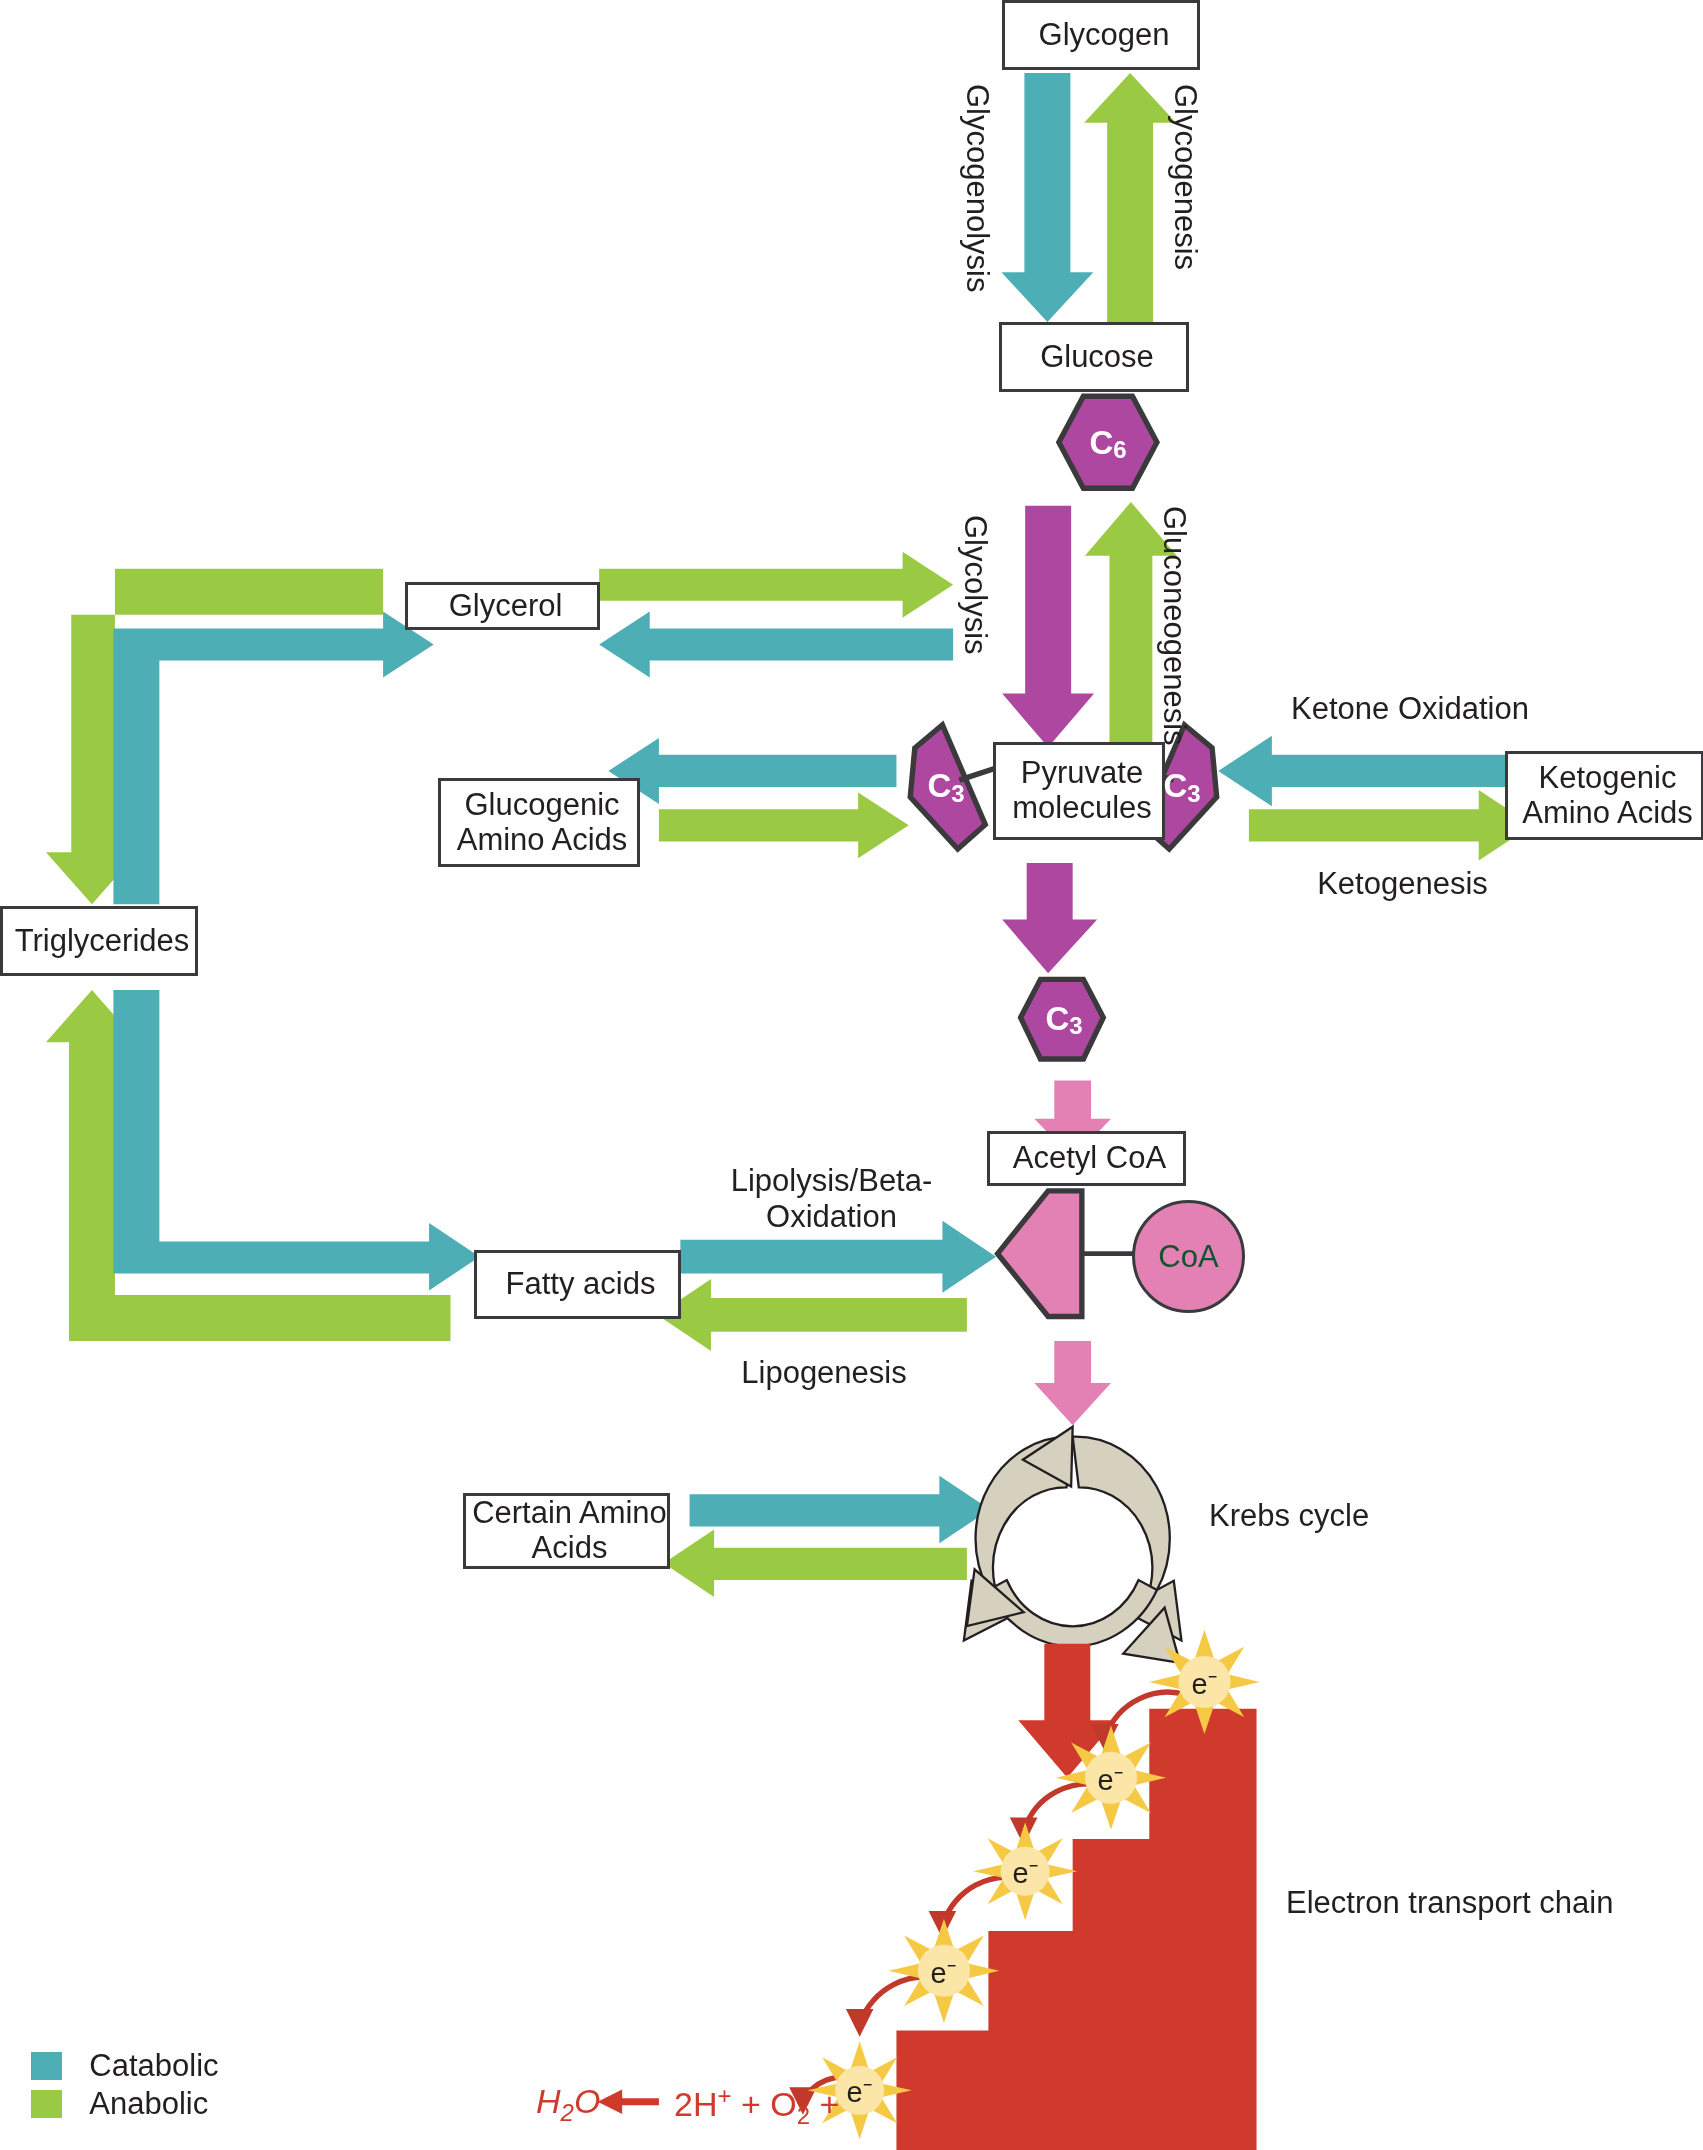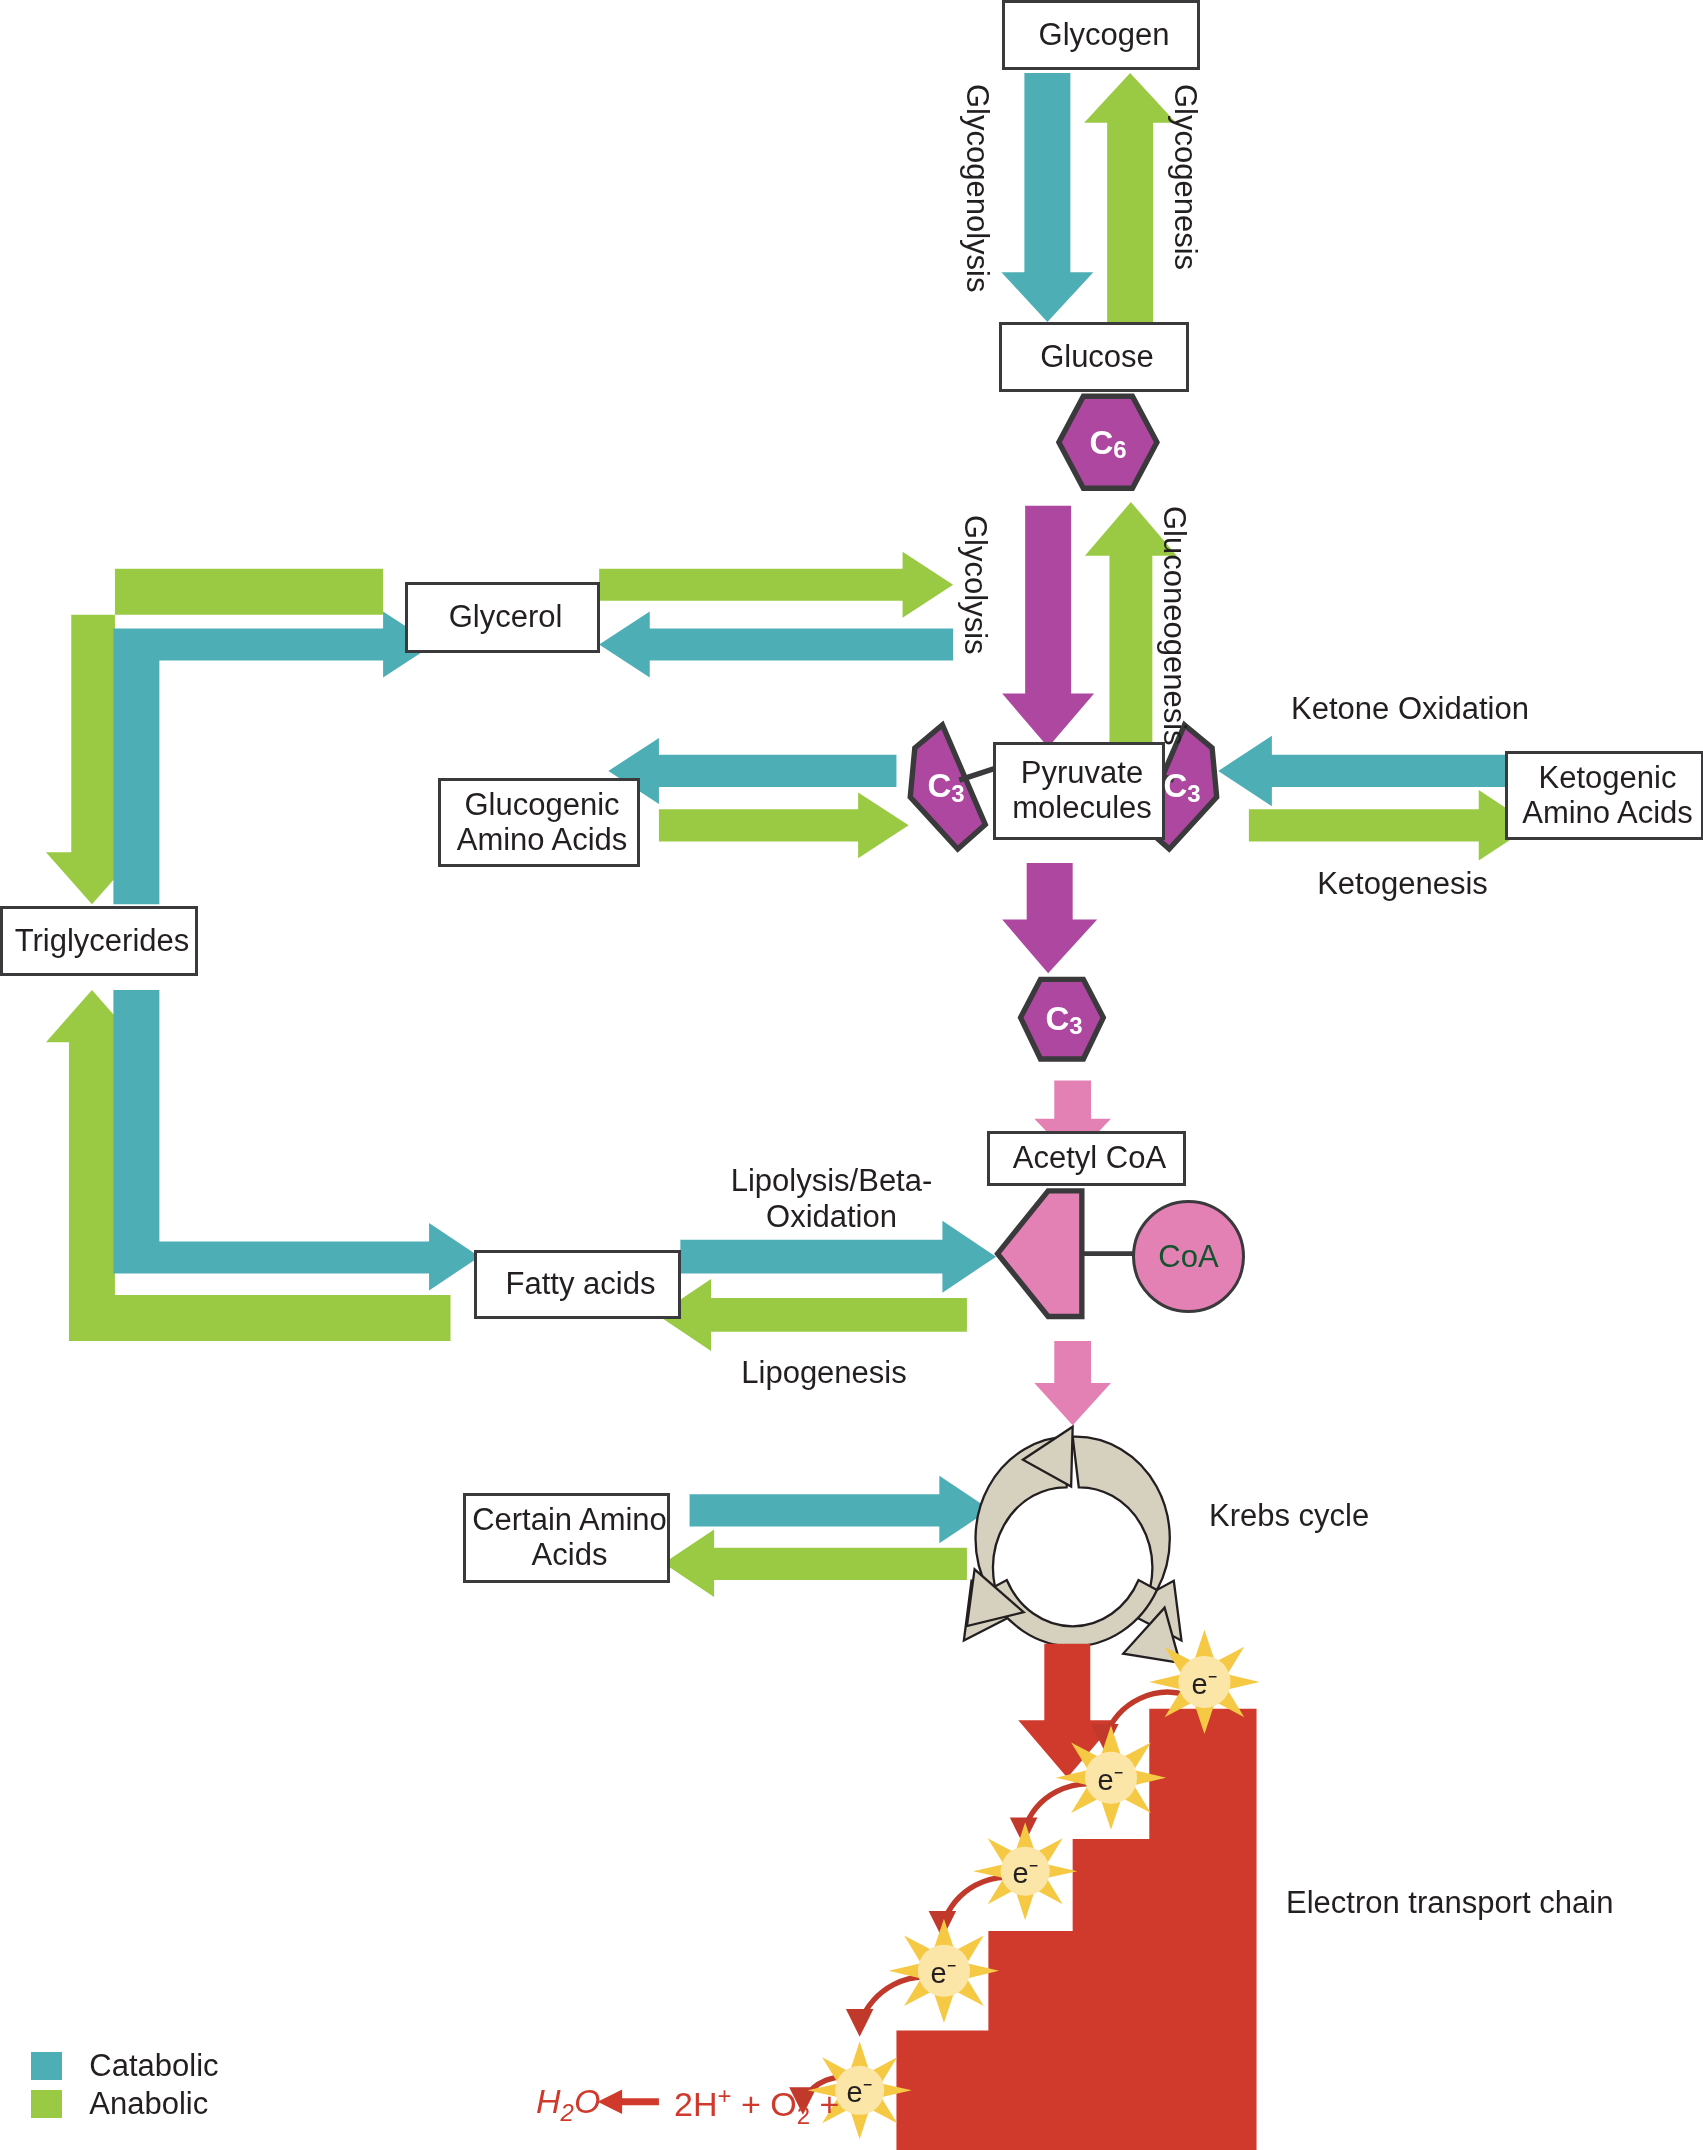--- a/index.html
+++ b/index.html
@@ -163,21 +163,21 @@
   </svg>
 
   <div class="node-box" style="left:1002px;top:0px;width:198px;height:70px;">
     <span>Glycogen</span>
   </div>
 
   <div class="node-box" style="left:999px;top:322px;width:190px;height:70px;">
     <span>Glucose</span>
   </div>
 
-  <div class="node-box" style="left:405px;top:582px;width:195px;height:71px;">
+  <div class="node-box" style="left:405px;top:582px;width:195px;height:48px;">
     <span>Glycerol</span>
   </div>
 
   <div class="node-box" style="left:0px;top:906px;width:198px;height:70px;">
     <span>Triglycerides</span>
   </div>
 
   <div class="node-box" style="left:438px;top:751px;width:202px;height:89px;white-space:pre-line;margin-top:27px;">
     <span>Glucogenic
 Amino Acids</span>
@@ -194,21 +194,21 @@
   </div>
 
   <div class="node-box" style="left:474px;top:1250px;width:207px;height:69px;">
     <span>Fatty acids</span>
   </div>
 
   <div class="node-box" style="left:987px;top:1131px;width:199px;height:55px;">
     <span>Acetyl CoA</span>
   </div>
 
-  <div class="node-box" style="left:463px;top:1493px;width:207px;height:90px;white-space:pre-line;">
+  <div class="node-box" style="left:463px;top:1493px;width:207px;height:76px;white-space:pre-line;">
     <span>Certain Amino
 Acids</span>
   </div>
 
   <div class="plabel rot-cw" style="left:995px;top:84px;">Glycogenolysis</div>
 
   <div class="plabel rot-cw" style="left:1203px;top:84px;">Glycogenesis</div>
 
   <div class="plabel rot-cw" style="left:993px;top:515px;">Glycolysis</div>
 

